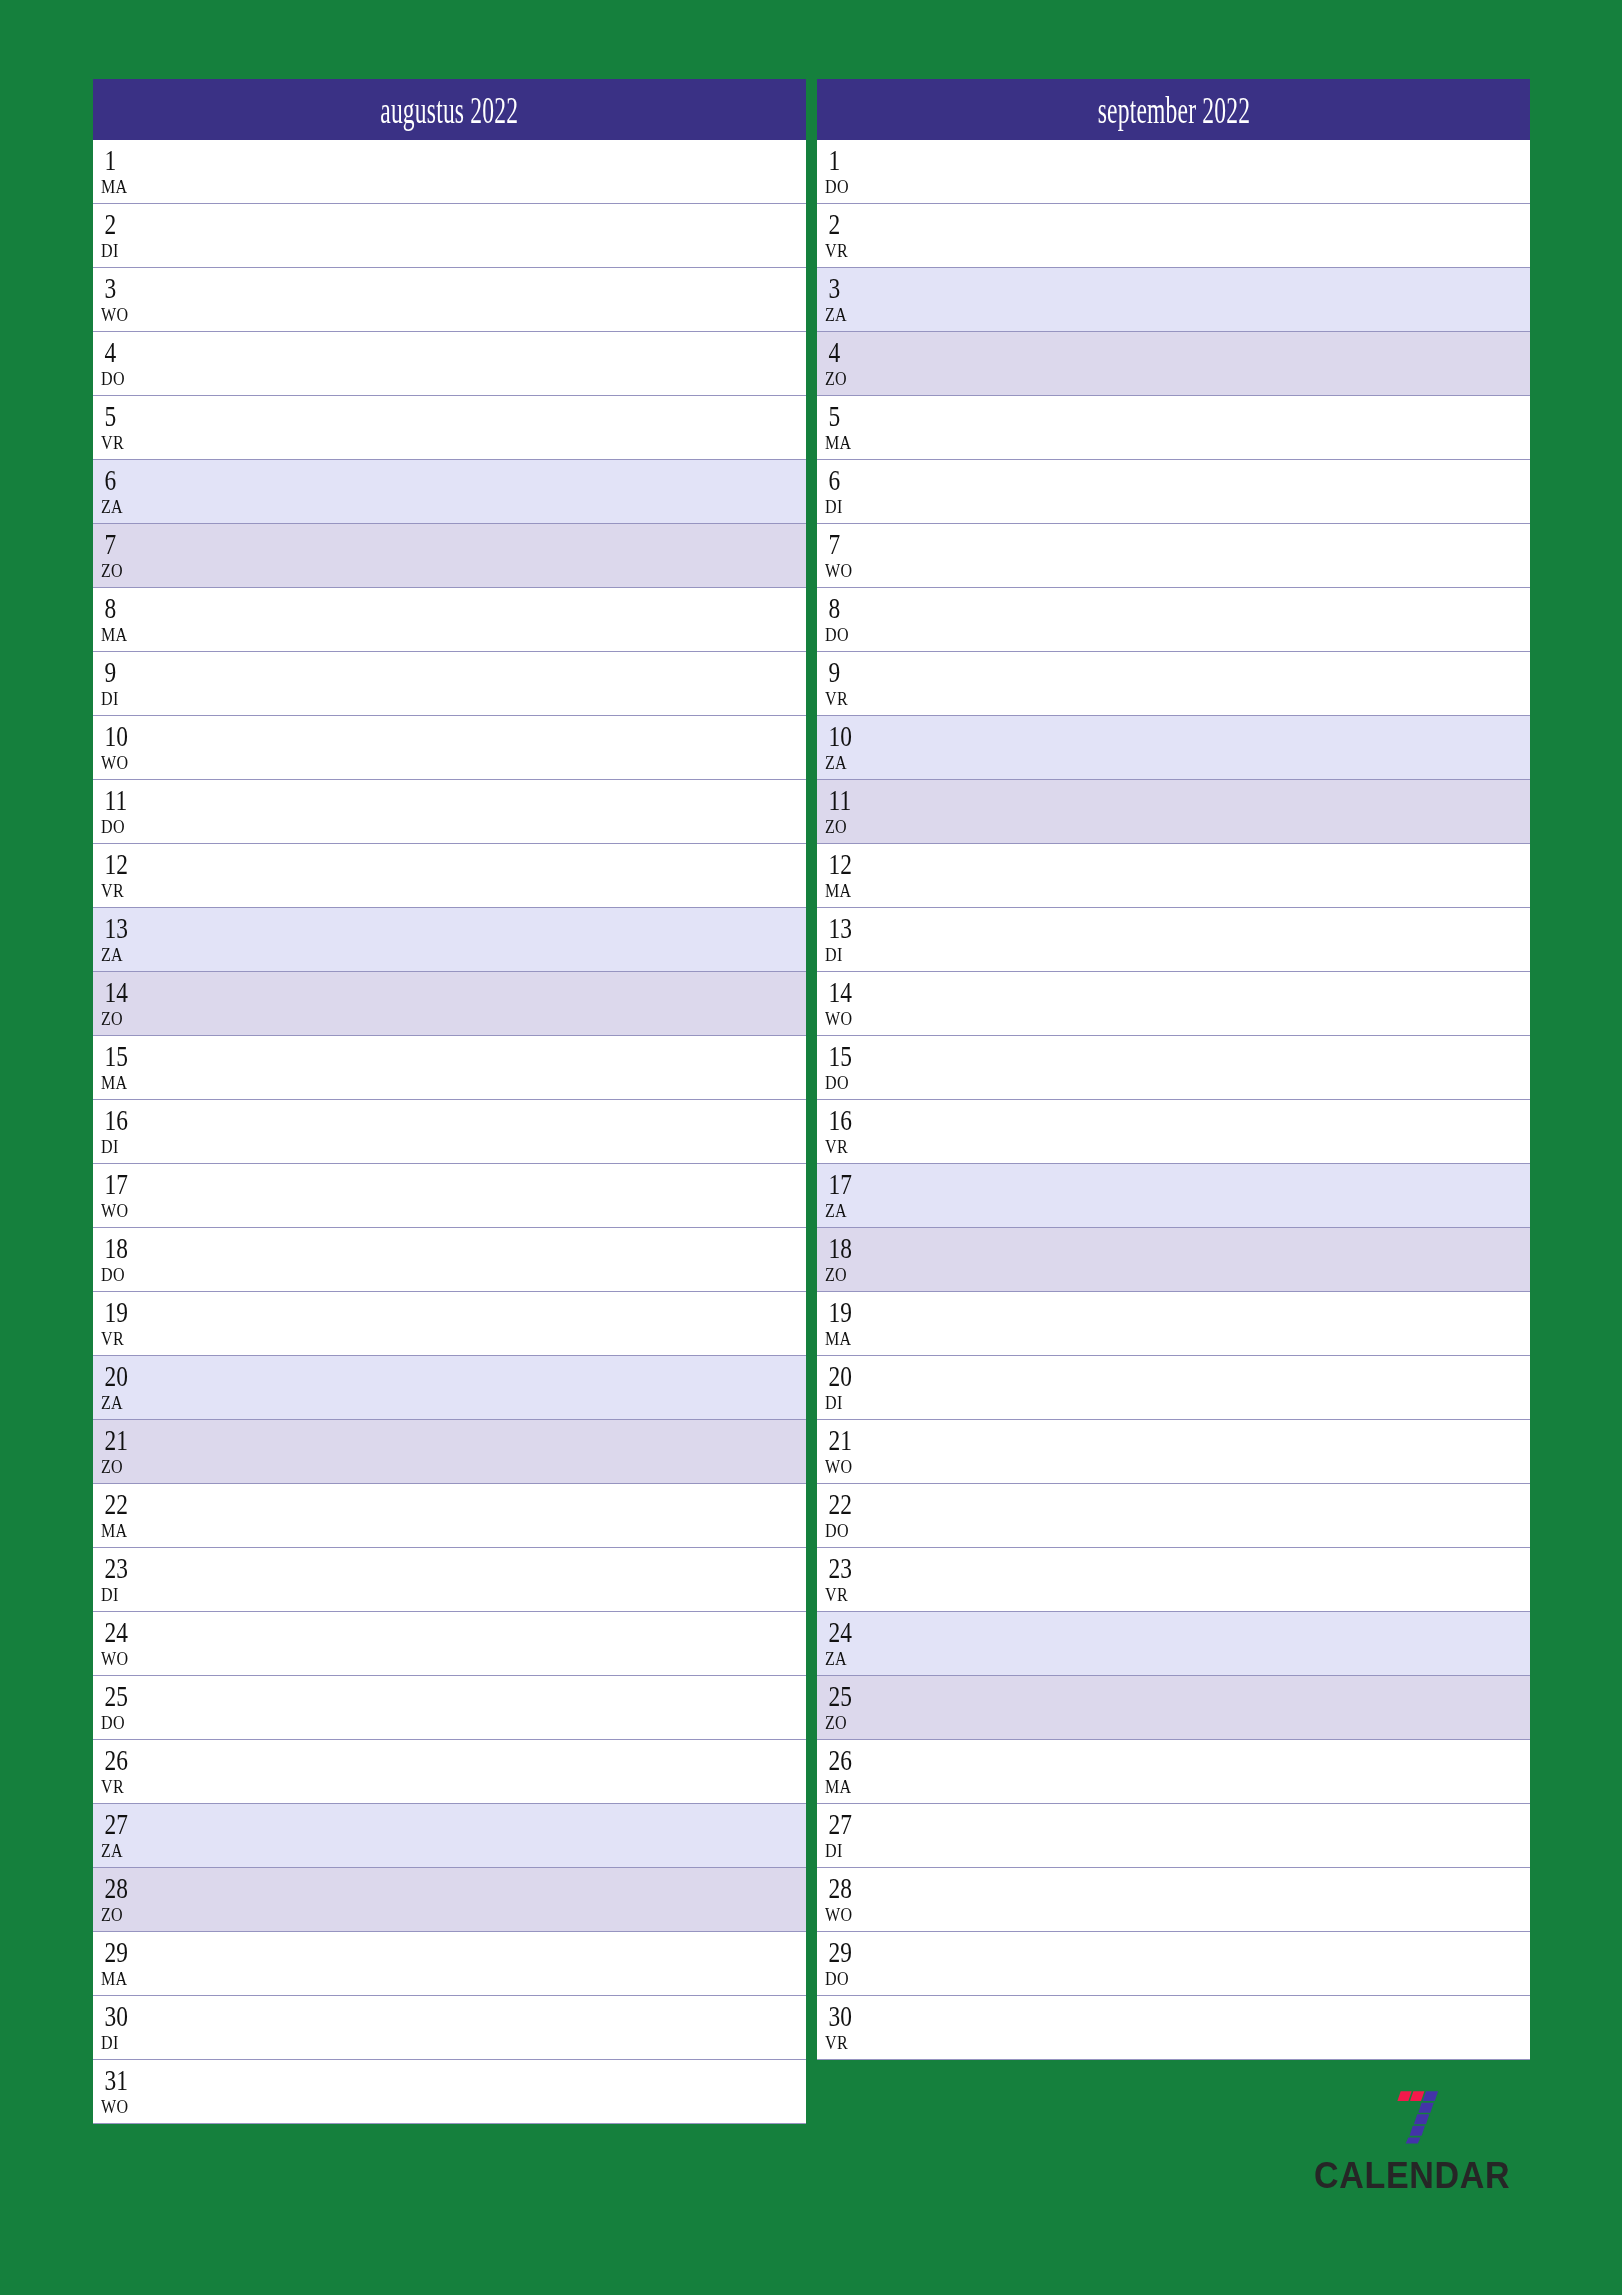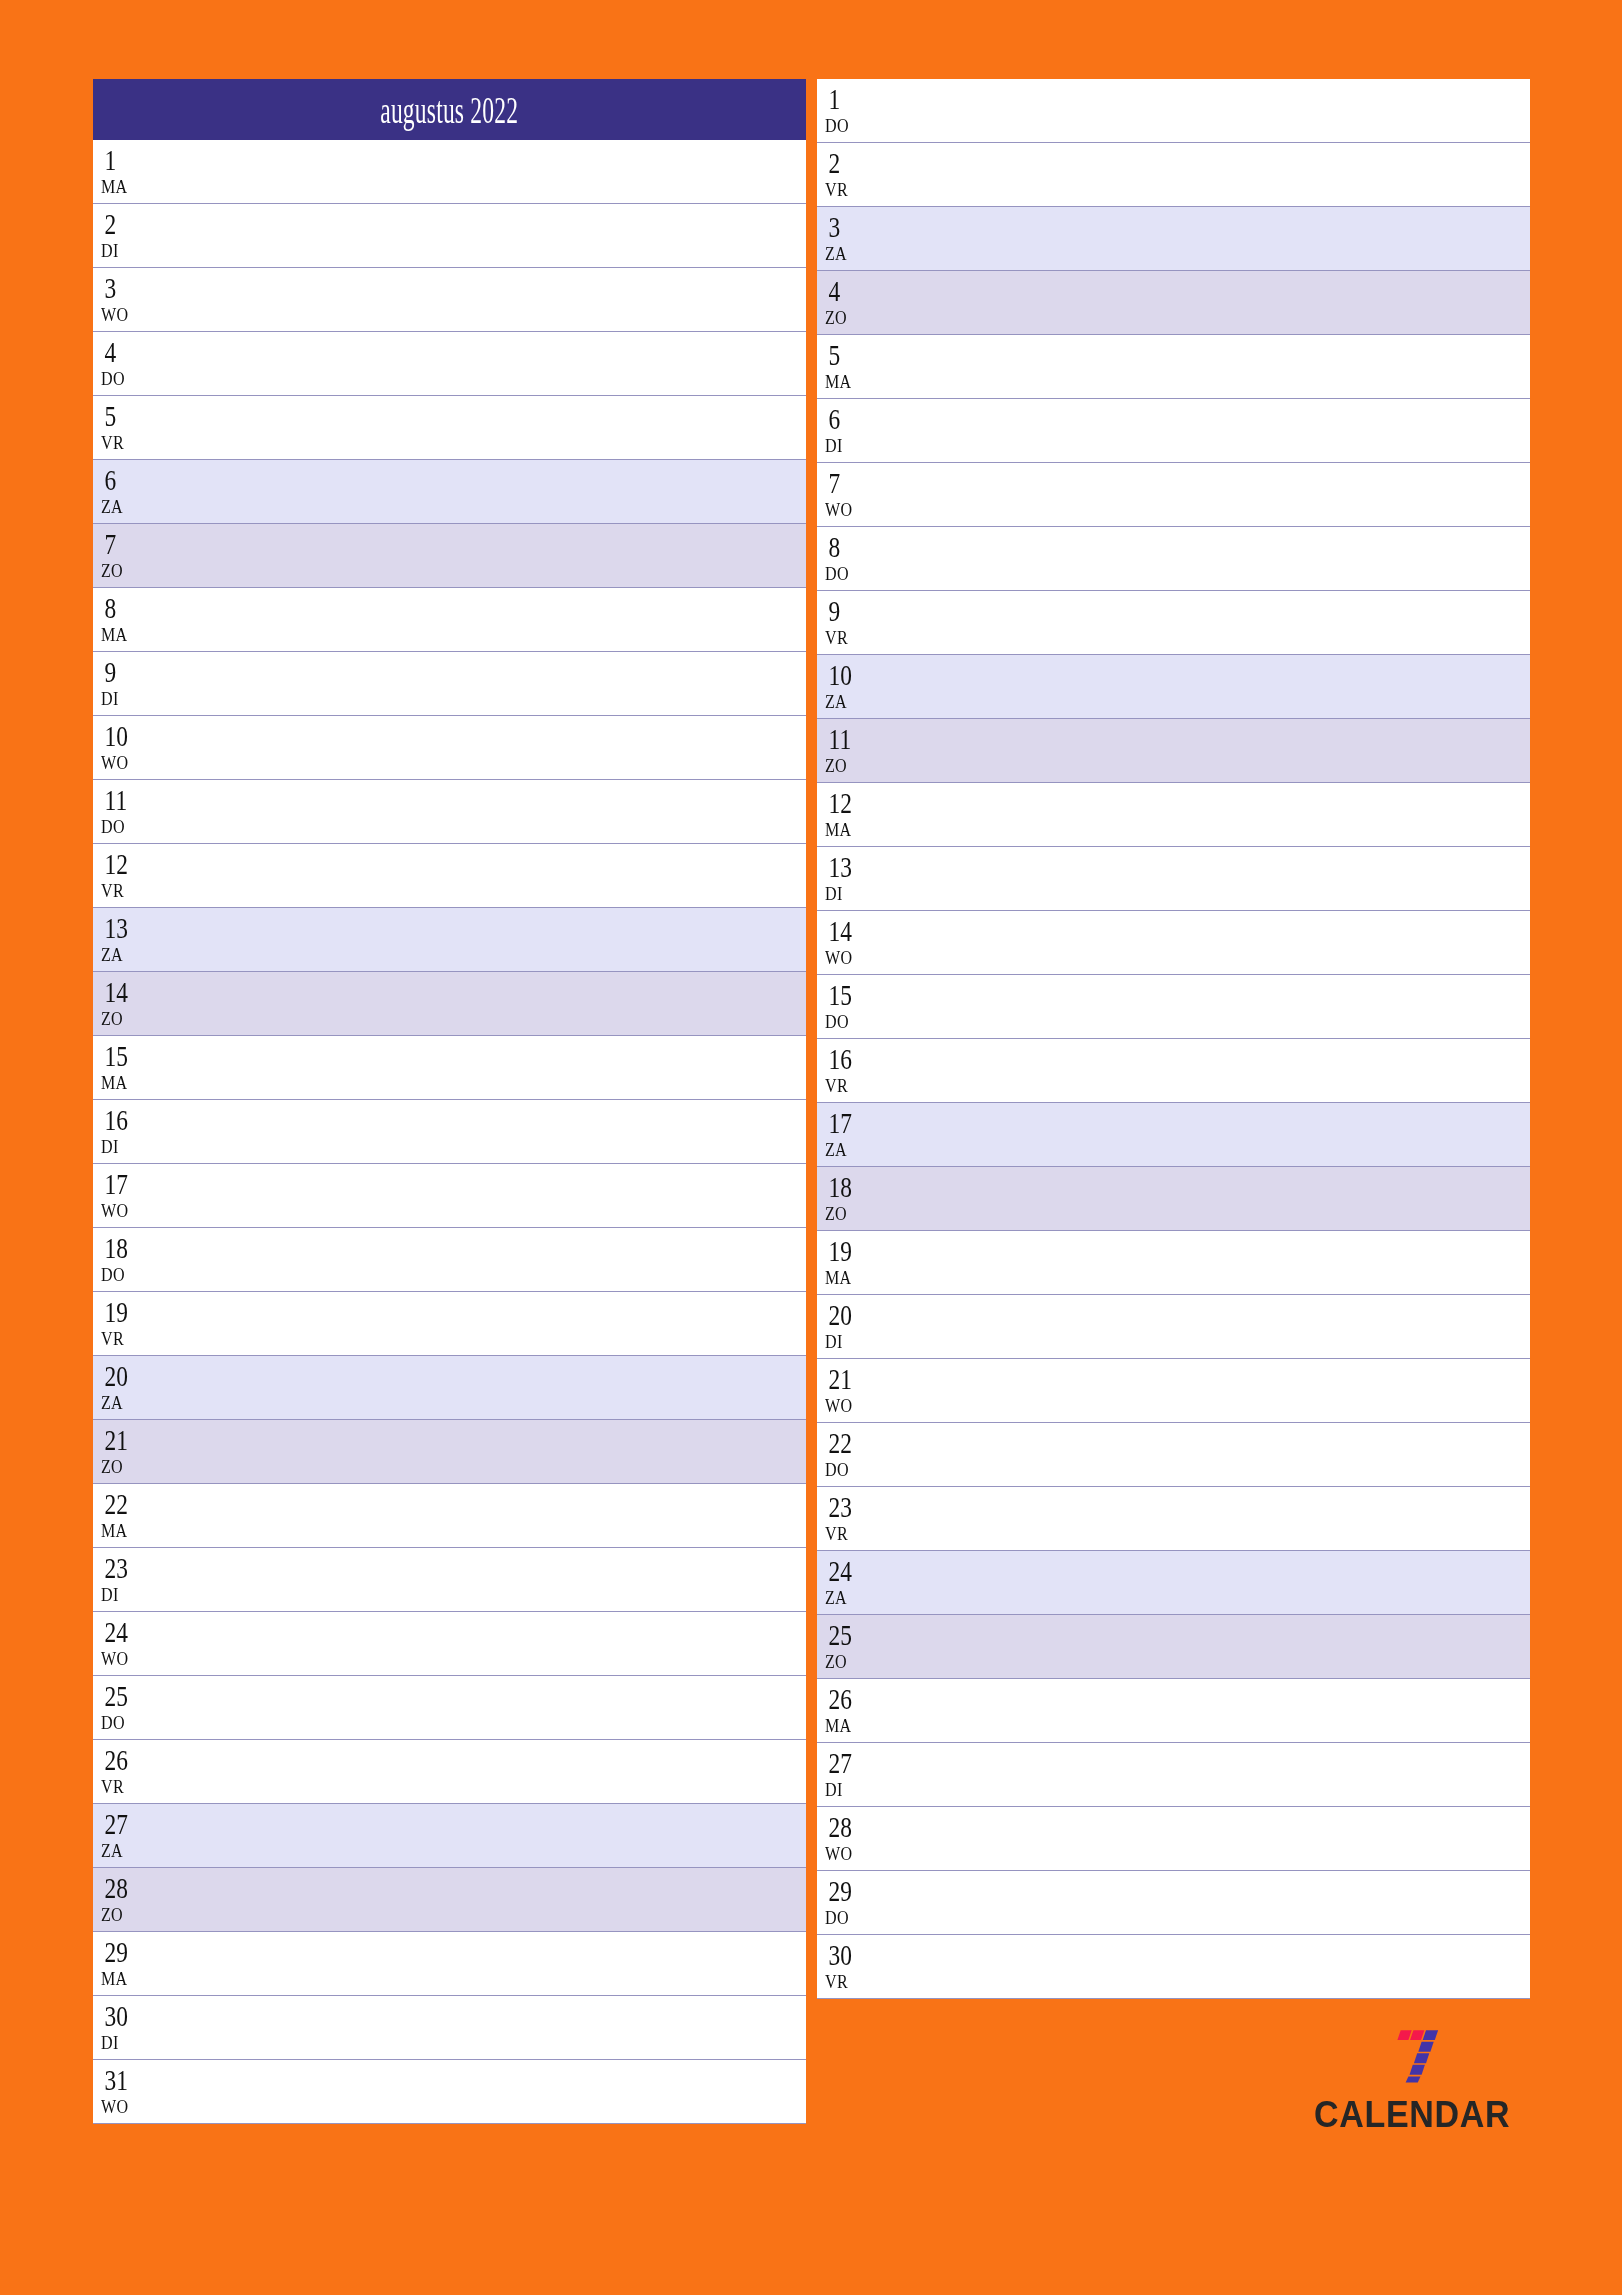--- a/index.html
+++ b/index.html
@@ -14,21 +14,21 @@
     font-family: "Liberation Serif", "DejaVu Serif", serif;
     position: relative;
     overflow: hidden;
   }
 
   #page {
     position: absolute;
     left: 0; top: 0;
     width: 1623px;
     height: 2295px;
-    background: #f97316;
+    background: #15803d;
   }
 
   .planner {
     position: absolute;
     left: 93px;
     top: 79px;
     width: 1437px;
     height: 2153px;
     display: flex;
     flex-direction: row;
@@ -272,20 +272,23 @@
           </div>
           <div class="day-row">
             <span class="day-num">31</span>
             <span class="day-abbr">WO</span>
           </div>
         </div>
       <div class="footer-area"></div>
     </div>
 
     <div class="month-col">
+      <div class="month-header">
+        <span class="month-header-text">september 2022</span>
+      </div>
       <div class="days">
           <div class="day-row">
             <span class="day-num">1</span>
             <span class="day-abbr">DO</span>
           </div>
           <div class="day-row">
             <span class="day-num">2</span>
             <span class="day-abbr">VR</span>
           </div>
           <div class="day-row sat">

